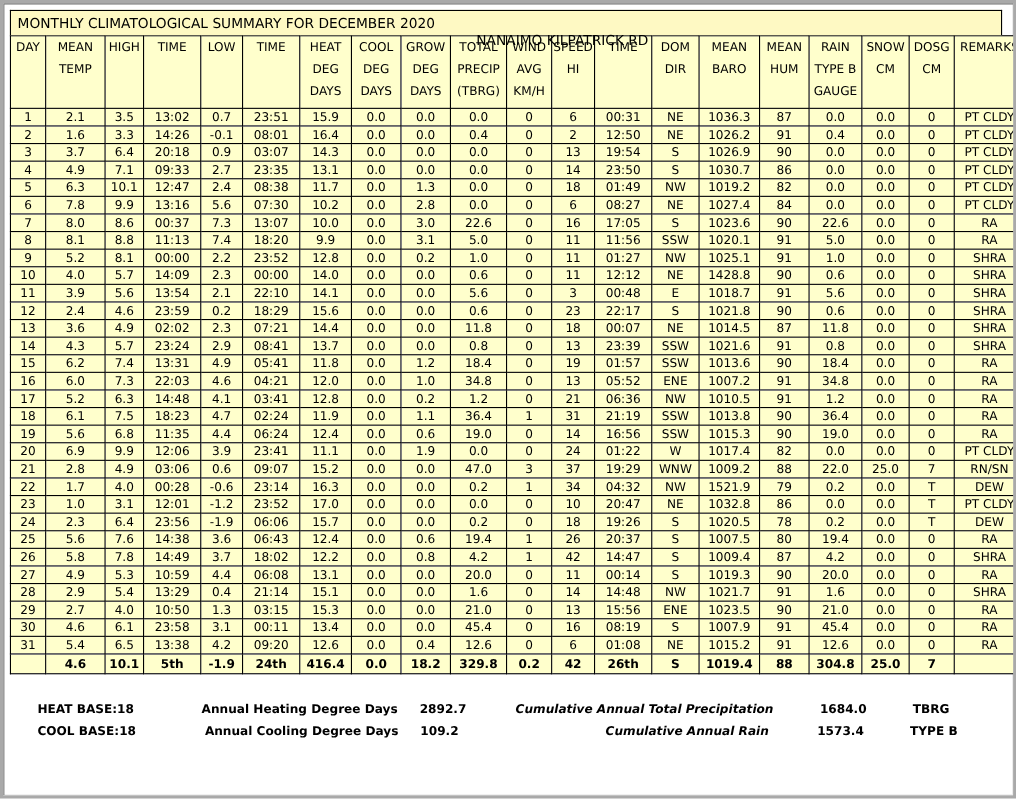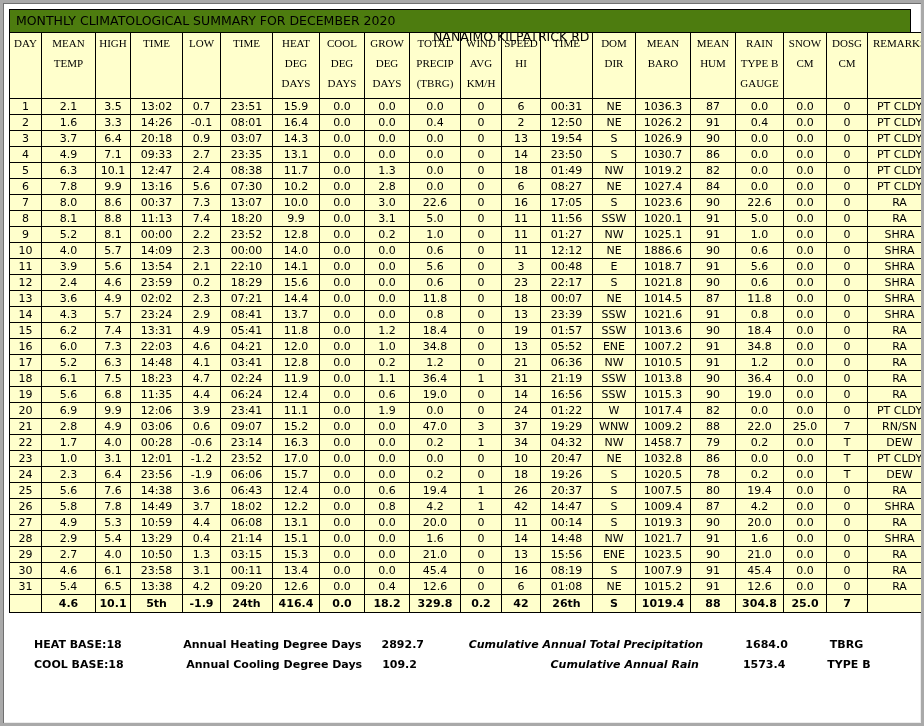--- a/index.html
+++ b/index.html
@@ -9,21 +9,21 @@
     background:#ffffff;
     border:3px solid #a9a9a9;
     box-shadow: inset 1px 1px 0 #6f6f6f, inset -1px -1px 0 #ececec;
     padding:6px 10px 0 6px;
     font-family:"DejaVu Sans", sans-serif;
     color:#000;
     overflow:hidden;
   }
   .titlebar {
     position:relative;
-    background:#4d7c0f;
+    background:#fef9c3;
     border:1px solid #000;
     border-bottom:none;
     height:23px;
     line-height:22px;
     font-size:12.5px;
     padding-left:6px;
     white-space:nowrap;
   }
   .titlebar .station { position:absolute; left:47%; top:16px; }
   table.climo {
@@ -38,21 +38,20 @@
     padding:0 1px;
     font-weight:normal;
     overflow:hidden;
   }
   table.climo th {
     font-size:11px;
     line-height:20px;
     vertical-align:top;
     white-space:pre-line;
     height:66px;
-    font-family:Liberation Serif, serif;
   }
   table.climo td {
     font-size:11px;
     height:16px;
     line-height:15px;
     white-space:nowrap;
   }
   table.climo tr.summary td { font-weight:bold; height:18px; }
   .footer {
     margin-top:22px;
@@ -351,21 +350,21 @@
           <td>2.3</td>
           <td>00:00</td>
           <td>14.0</td>
           <td>0.0</td>
           <td>0.0</td>
           <td>0.6</td>
           <td>0</td>
           <td>11</td>
           <td>12:12</td>
           <td>NE</td>
-          <td>1886.6</td>
+          <td>1428.8</td>
           <td>90</td>
           <td>0.6</td>
           <td>0.0</td>
           <td>0</td>
           <td>SHRA</td>
         </tr>
         <tr>
           <td>11</td>
           <td>3.9</td>
           <td>5.6</td>
@@ -615,21 +614,21 @@
           <td>-0.6</td>
           <td>23:14</td>
           <td>16.3</td>
           <td>0.0</td>
           <td>0.0</td>
           <td>0.2</td>
           <td>1</td>
           <td>34</td>
           <td>04:32</td>
           <td>NW</td>
-          <td>1458.7</td>
+          <td>1521.9</td>
           <td>79</td>
           <td>0.2</td>
           <td>0.0</td>
           <td>T</td>
           <td>DEW</td>
         </tr>
         <tr>
           <td>23</td>
           <td>1.0</td>
           <td>3.1</td>

